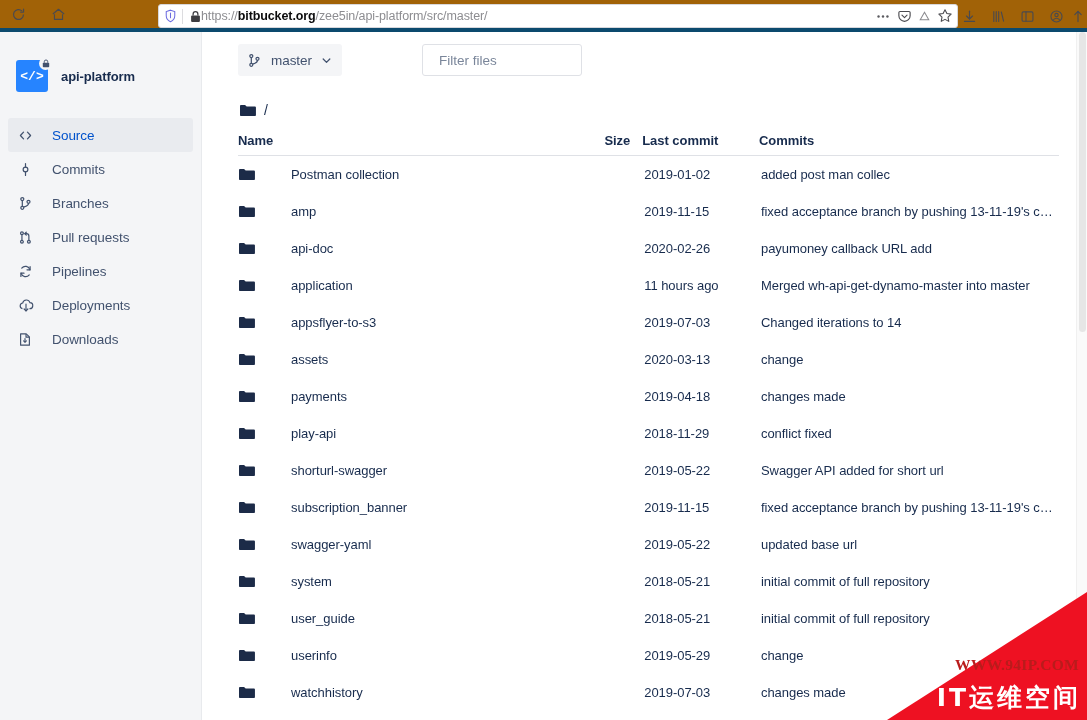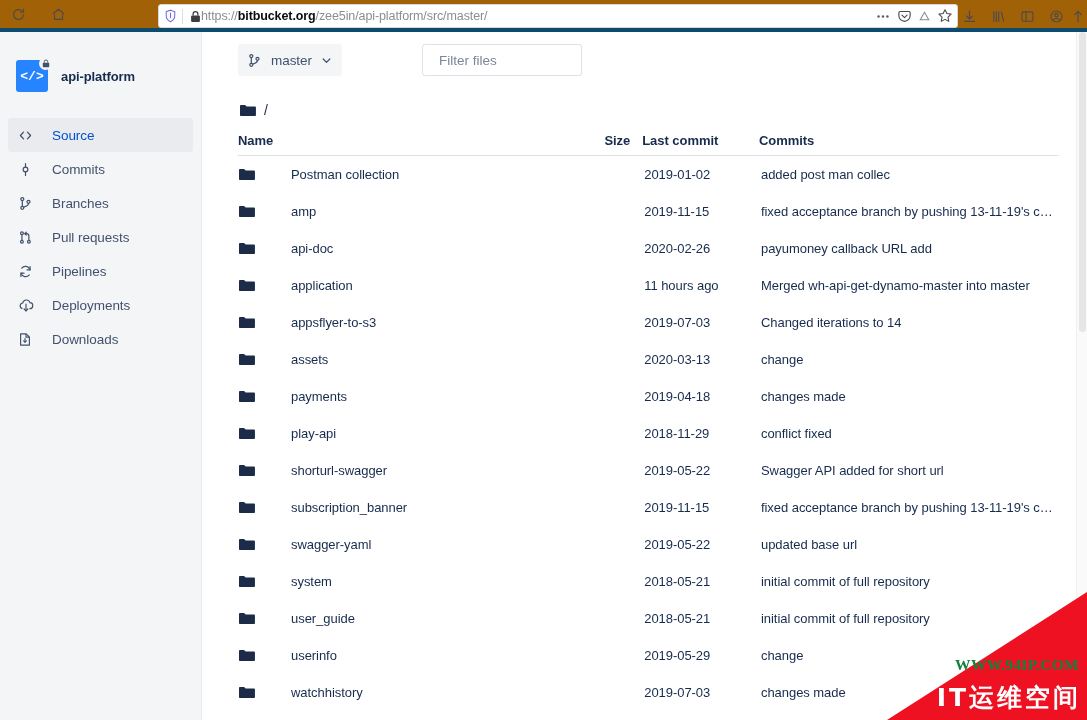--- a/index.html
+++ b/index.html
@@ -225,21 +225,21 @@
     overflow: hidden;
   }
   #watermark-tri {
     position: absolute; inset: 0;
     background: #ee1122;
     clip-path: polygon(100% 0%, 100% 100%, 0% 100%);
   }
   #watermark-url {
     position: absolute;
     right: 8px; bottom: 46px;
-    color: #15803d;
+    color: #b91c1c;
     font-family: "Liberation Serif", serif;
     font-weight: bold;
     font-size: 15.5px;
     letter-spacing: 0.3px;
     white-space: nowrap;
   }
   #watermark-cn {
     position: absolute;
     right: 6px; bottom: 6px;
     color: #ffffff;

